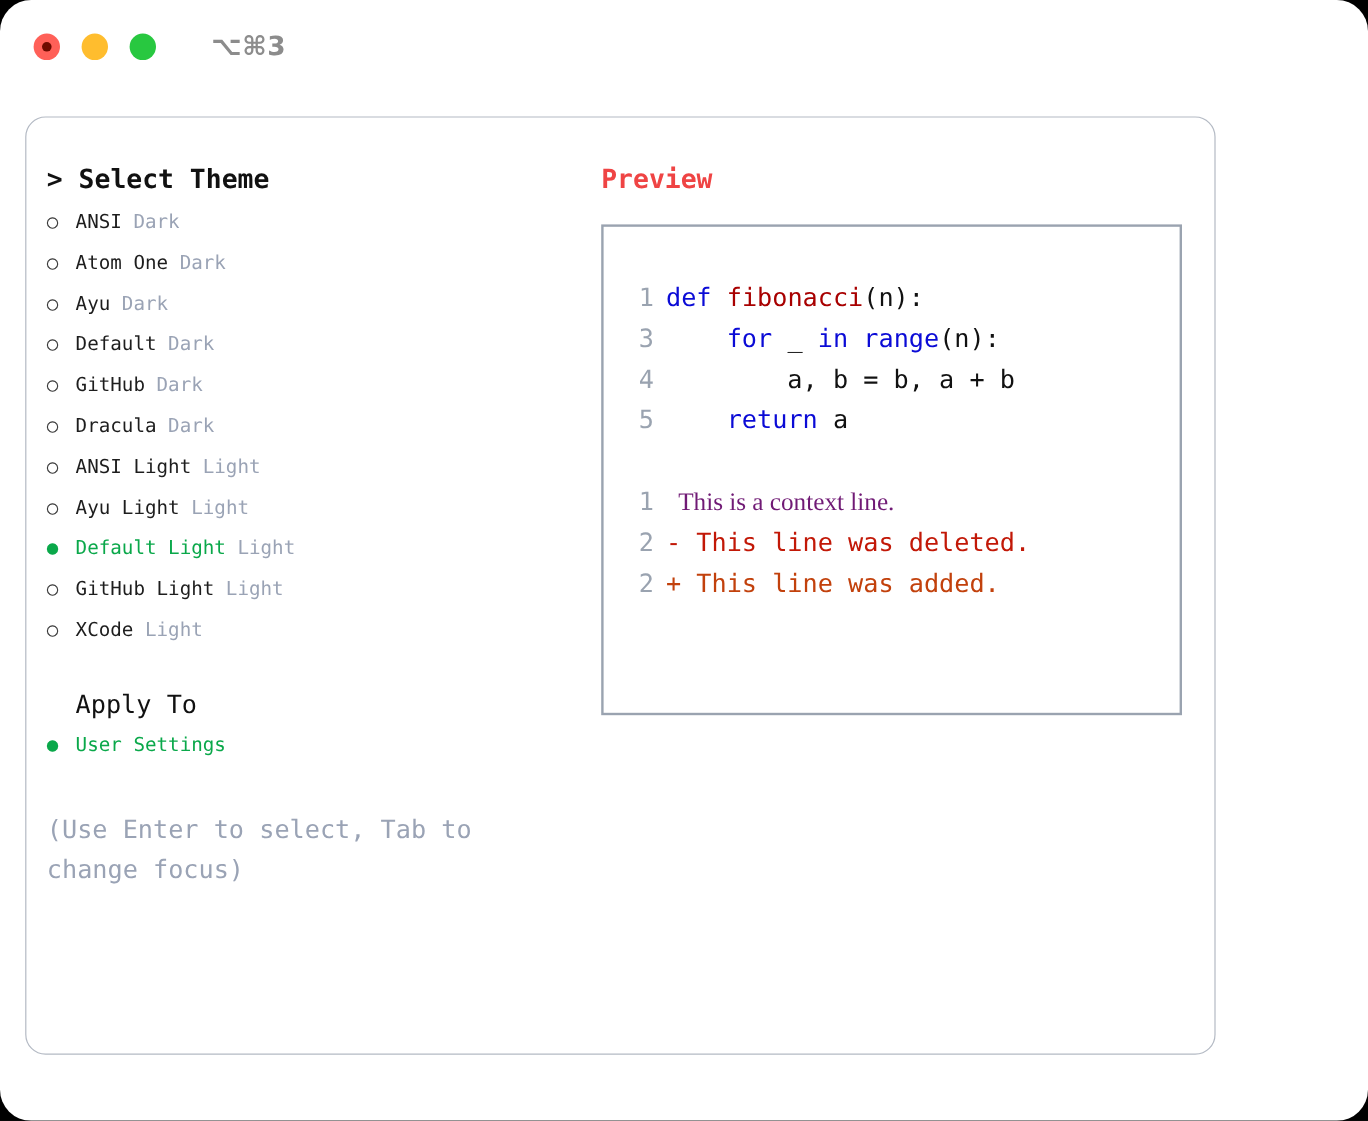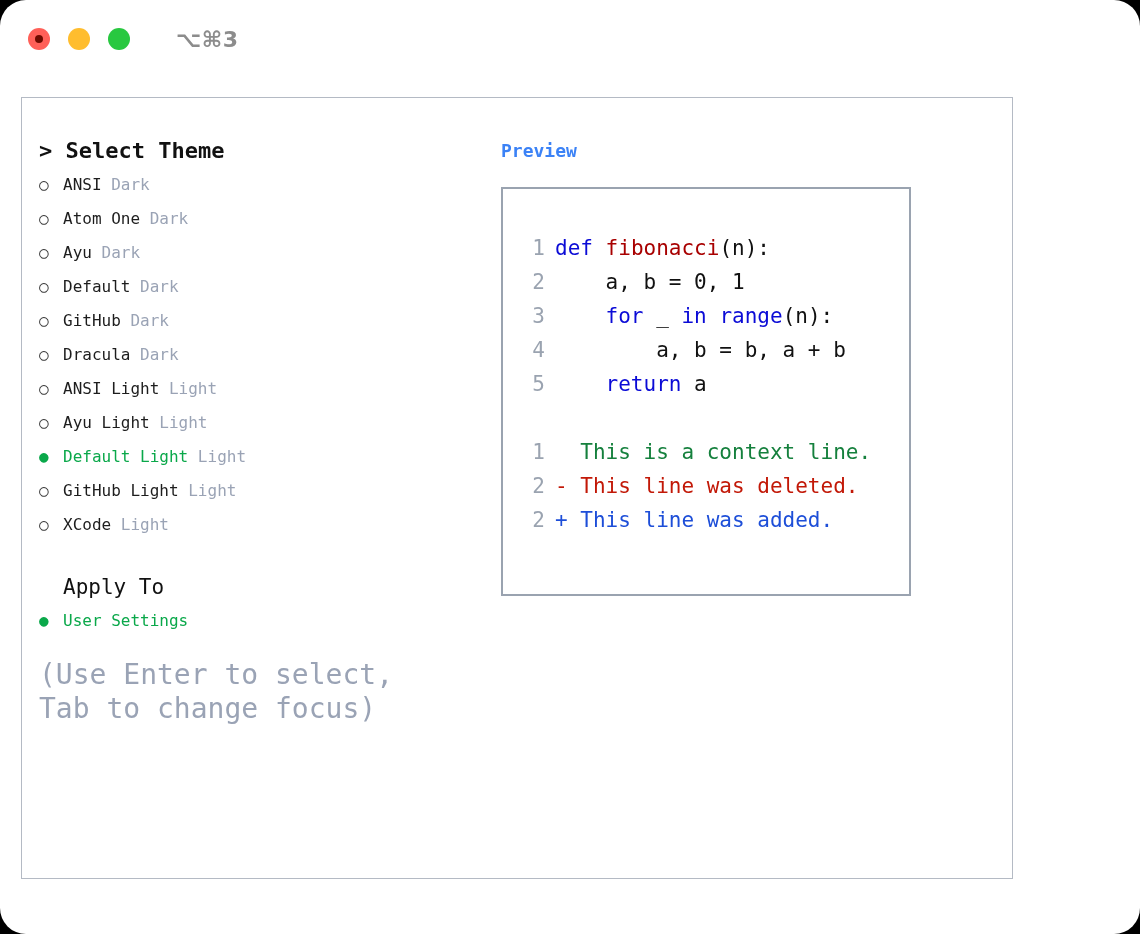--- a/index.html
+++ b/index.html
@@ -68,21 +68,21 @@
   }
 
   
   #panel {
     position: absolute;
     left: 21px;
     top: 97px;
     width: 992px;
     height: 782px;
     border: 1.5px solid #b4bac4;
-    border-radius: 0;
+    border-radius: 17px;
     box-sizing: border-box;
     background: #ffffff;
   }
 
   
   #left-col {
     position: absolute;
     left: 17px;
     top: 36px;
     width: 450px;
@@ -114,44 +114,44 @@
   #apply-block { margin-top: 28px; }
   .apply-title {
     font-size: 21px;
     color: #111111;
     line-height: 34px;
     white-space: pre;
     padding-left: 24px;
   }
 
   #hint {
-    margin-top: 20px;
-    font-size: 28px;
+    margin-top: 36px;
+    font-size: 21px;
     line-height: 34px;
     color: #9aa3b5;
     width: 400px;
     white-space: pre-wrap;
   }
 
   
   #right-col {
     position: absolute;
     left: 479px;
     top: 36px;
     width: 490px;
   }
   #preview-title {
-    font-size: 18px;
+    font-size: 22px;
     font-weight: bold;
-    color: #3b82f6;
+    color: #ef4444;
     line-height: 34px;
   }
   #preview-box {
     margin-top: 19px;
-    width: 410px;
+    width: 484px;
     height: 409px;
     border: 2px solid #9aa3b0;
     box-sizing: border-box;
     background: #ffffff;
     position: relative;
   }
   #code-area {
     position: absolute;
     left: 16px;
     top: 42px;
@@ -166,23 +166,23 @@
   .lnum {
     display: inline-block;
     width: 26px;
     text-align: right;
     color: #9aa3b0;
     margin-right: 10px;
   }
   .kw   { color: #0b0bd6; }
   .fn   { color: #a80000; }
   .pl   { color: #111111; }
-  .ctx  { color: #15803d; }
+  .ctx  { color: #701a75; font-family: Liberation Serif, serif; }
   .del  { color: #c21807; text-align: right; }
-  .add  { color: #1d4ed8; }
+  .add  { color: #c2410c; }
   .blank-line { height: 34px; }
 </style>
 </head>
 <body>
 
 <div id="page">
 
   <div id="titlebar">
     <div class="dots">
       <span class="dot red"></span>
@@ -219,21 +219,20 @@
 
       <div id="hint">(Use Enter to select, Tab to change focus)</div>
     </div>
 
     <div id="right-col">
       <div id="preview-title">Preview</div>
       <div id="preview-box">
         <div id="code-area">
           <div id="code-lines">
               <div class="code-line"><span class="lnum">1</span><span class="kw">def</span><span class="pl"> </span><span class="fn">fibonacci</span><span class="pl">(n):</span></div>
-              <div class="code-line"><span class="lnum">2</span><span class="pl">    a, b = 0, 1</span></div>
               <div class="code-line"><span class="lnum">3</span><span class="pl">    </span><span class="kw">for</span><span class="pl"> _ </span><span class="kw">in</span><span class="pl"> </span><span class="kw">range</span><span class="pl">(n):</span></div>
               <div class="code-line"><span class="lnum">4</span><span class="pl">        a, b = b, a + b</span></div>
               <div class="code-line"><span class="lnum">5</span><span class="pl">    </span><span class="kw">return</span><span class="pl"> a</span></div>
             </div>
           <div class="blank-line"></div>
           <div id="diff-lines">
               <div class="code-line"><span class="lnum">1</span><span class="ctx">  This is a context line.</span></div>
               <div class="code-line"><span class="lnum">2</span><span class="del">- This line was deleted.</span></div>
               <div class="code-line"><span class="lnum">2</span><span class="add">+ This line was added.</span></div>
             </div>

